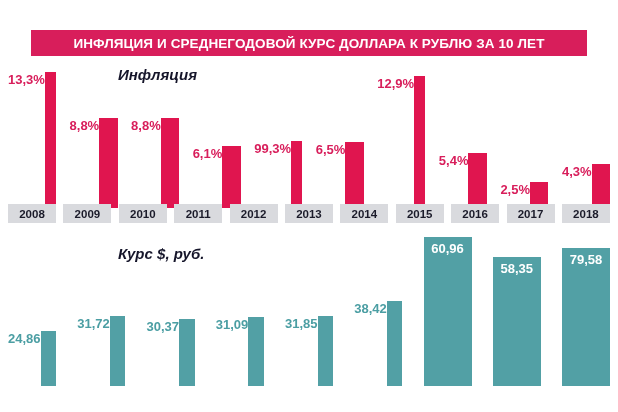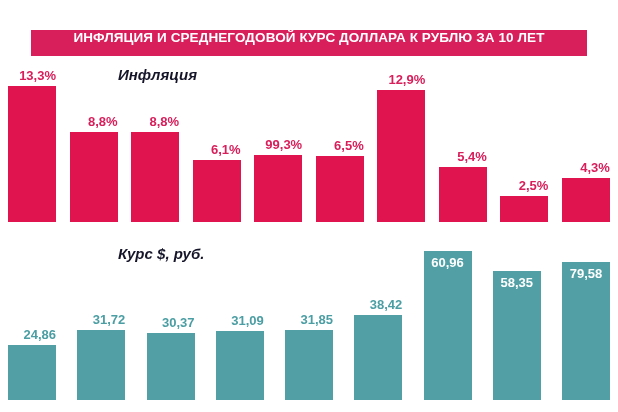--- a/index.html
+++ b/index.html
@@ -21,20 +21,21 @@
   }
   
   #title-bar {
     position: absolute;
     left: 31px;
     top: 30px;
     width: 556px;
     height: 26px;
     background: #d81e5b;
     display: flex;
+    align-items: center;
     justify-content: center;
   }
   #title-bar .title-text {
     color: #ffffff;
     font-size: 13.5px;
     font-weight: bold;
     letter-spacing: 0.1px;
     white-space: nowrap;
   }
   
@@ -56,25 +57,25 @@
   }
   .col {
     width: 48px;
     position: relative;
     height: 100%;
   }
   
   .col-inner {
     position: absolute;
     left: 0;
-    bottom: 0;
+    bottom: 14px;
     width: 100%;
     display: flex;
-    flex-direction: column;
-    align-items: flex-end;
+    flex-direction: row;
+    align-items: flex-start;
     justify-content: flex-end;
   }
   .bar-label {
     font-size: 13px;
     font-weight: bold;
     color: #d81e5b;
     margin-bottom: 3px;
     white-space: nowrap;
   }
   .bar {
@@ -198,20 +199,33 @@
         </div>
         <div class="col col-infl">
           <div class="col-inner">
             <div class="bar-label">4,3%</div>
             <div class="bar" style="height: 44px; background: rgb(224, 21, 79);"></div>
           </div>
         </div>
       </div>
   </div>
 
+  <div id="years">
+      <div class="year-chip" style="background: rgb(217, 218, 222);">2008</div>
+      <div class="year-chip" style="background: rgb(217, 218, 222);">2009</div>
+      <div class="year-chip" style="background: rgb(217, 218, 222);">2010</div>
+      <div class="year-chip" style="background: rgb(217, 218, 222);">2011</div>
+      <div class="year-chip" style="background: rgb(217, 218, 222);">2012</div>
+      <div class="year-chip" style="background: rgb(217, 218, 222);">2013</div>
+      <div class="year-chip" style="background: rgb(217, 218, 222);">2014</div>
+      <div class="year-chip" style="background: rgb(217, 218, 222);">2015</div>
+      <div class="year-chip" style="background: rgb(217, 218, 222);">2016</div>
+      <div class="year-chip" style="background: rgb(217, 218, 222);">2017</div>
+      <div class="year-chip" style="background: rgb(217, 218, 222);">2018</div>
+    </div>
 
   <div class="chart" id="chart-usd">
     <div class="cols" id="usd-cols">
         <div class="col col-usd">
           <div class="col-inner">
             <div class="bar-label">24,86</div>
             <div class="bar" style="height: 55px; background: rgb(82, 160, 165); position: relative;"></div>
           </div>
         </div>
         <div class="col col-usd">

